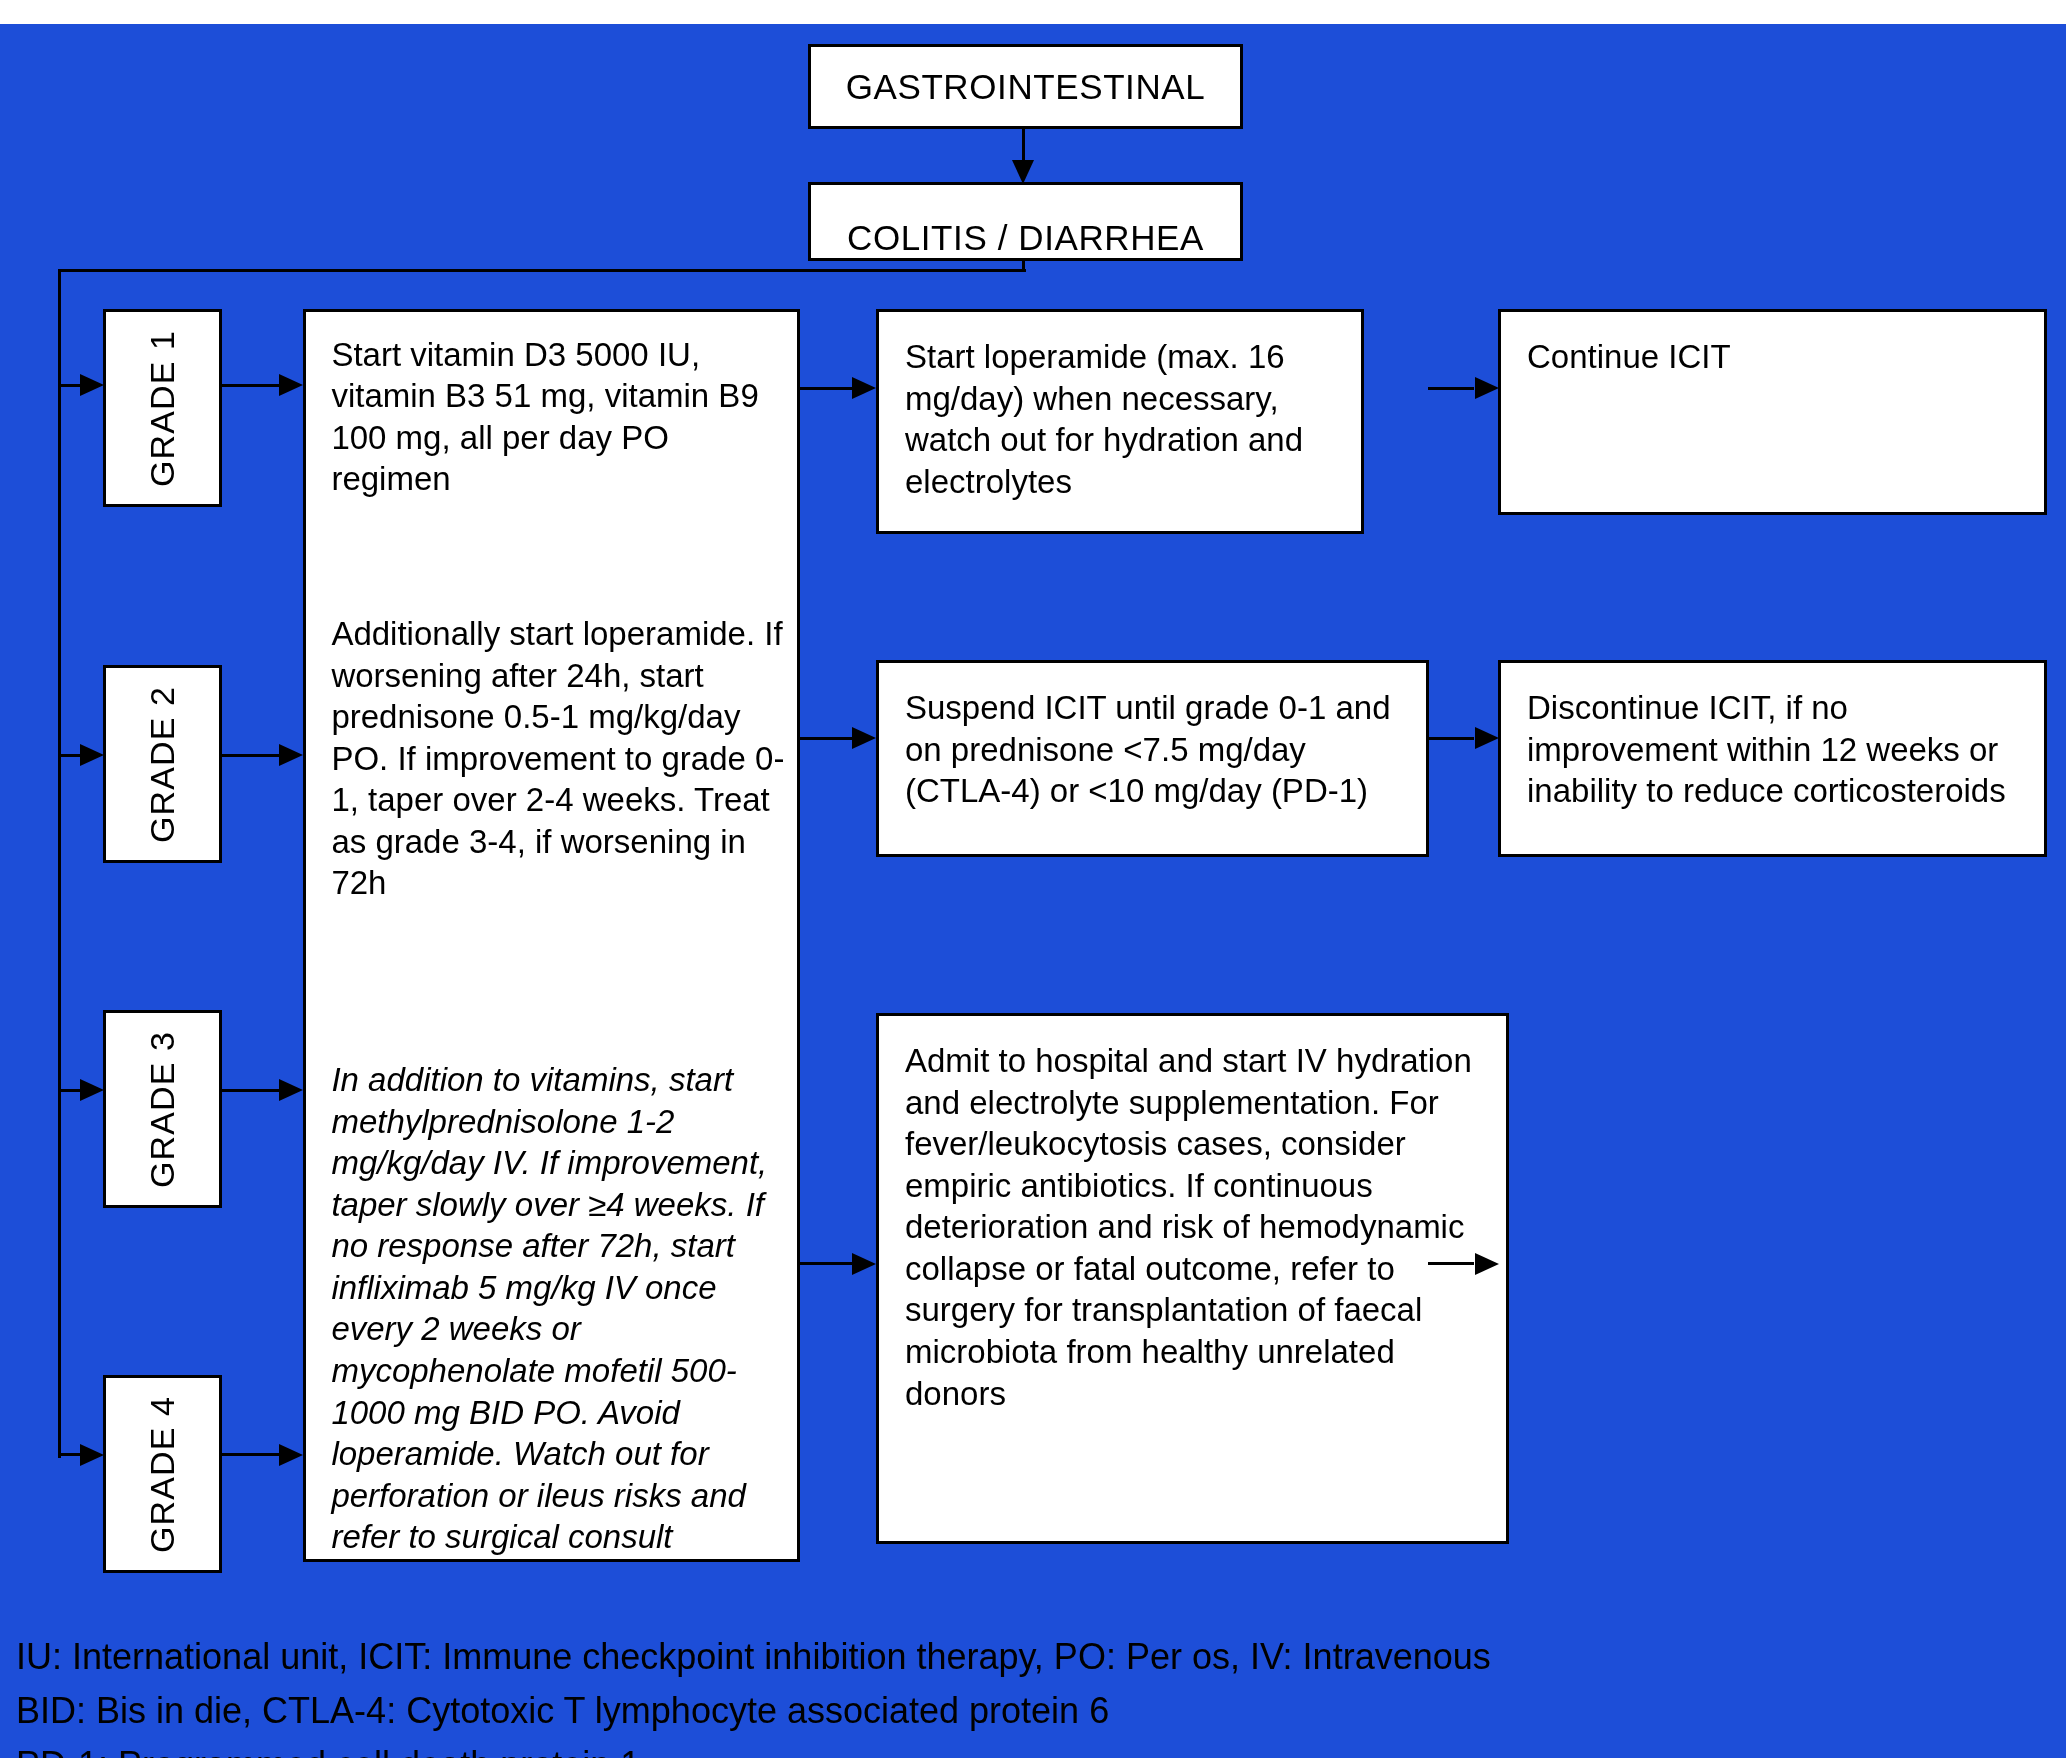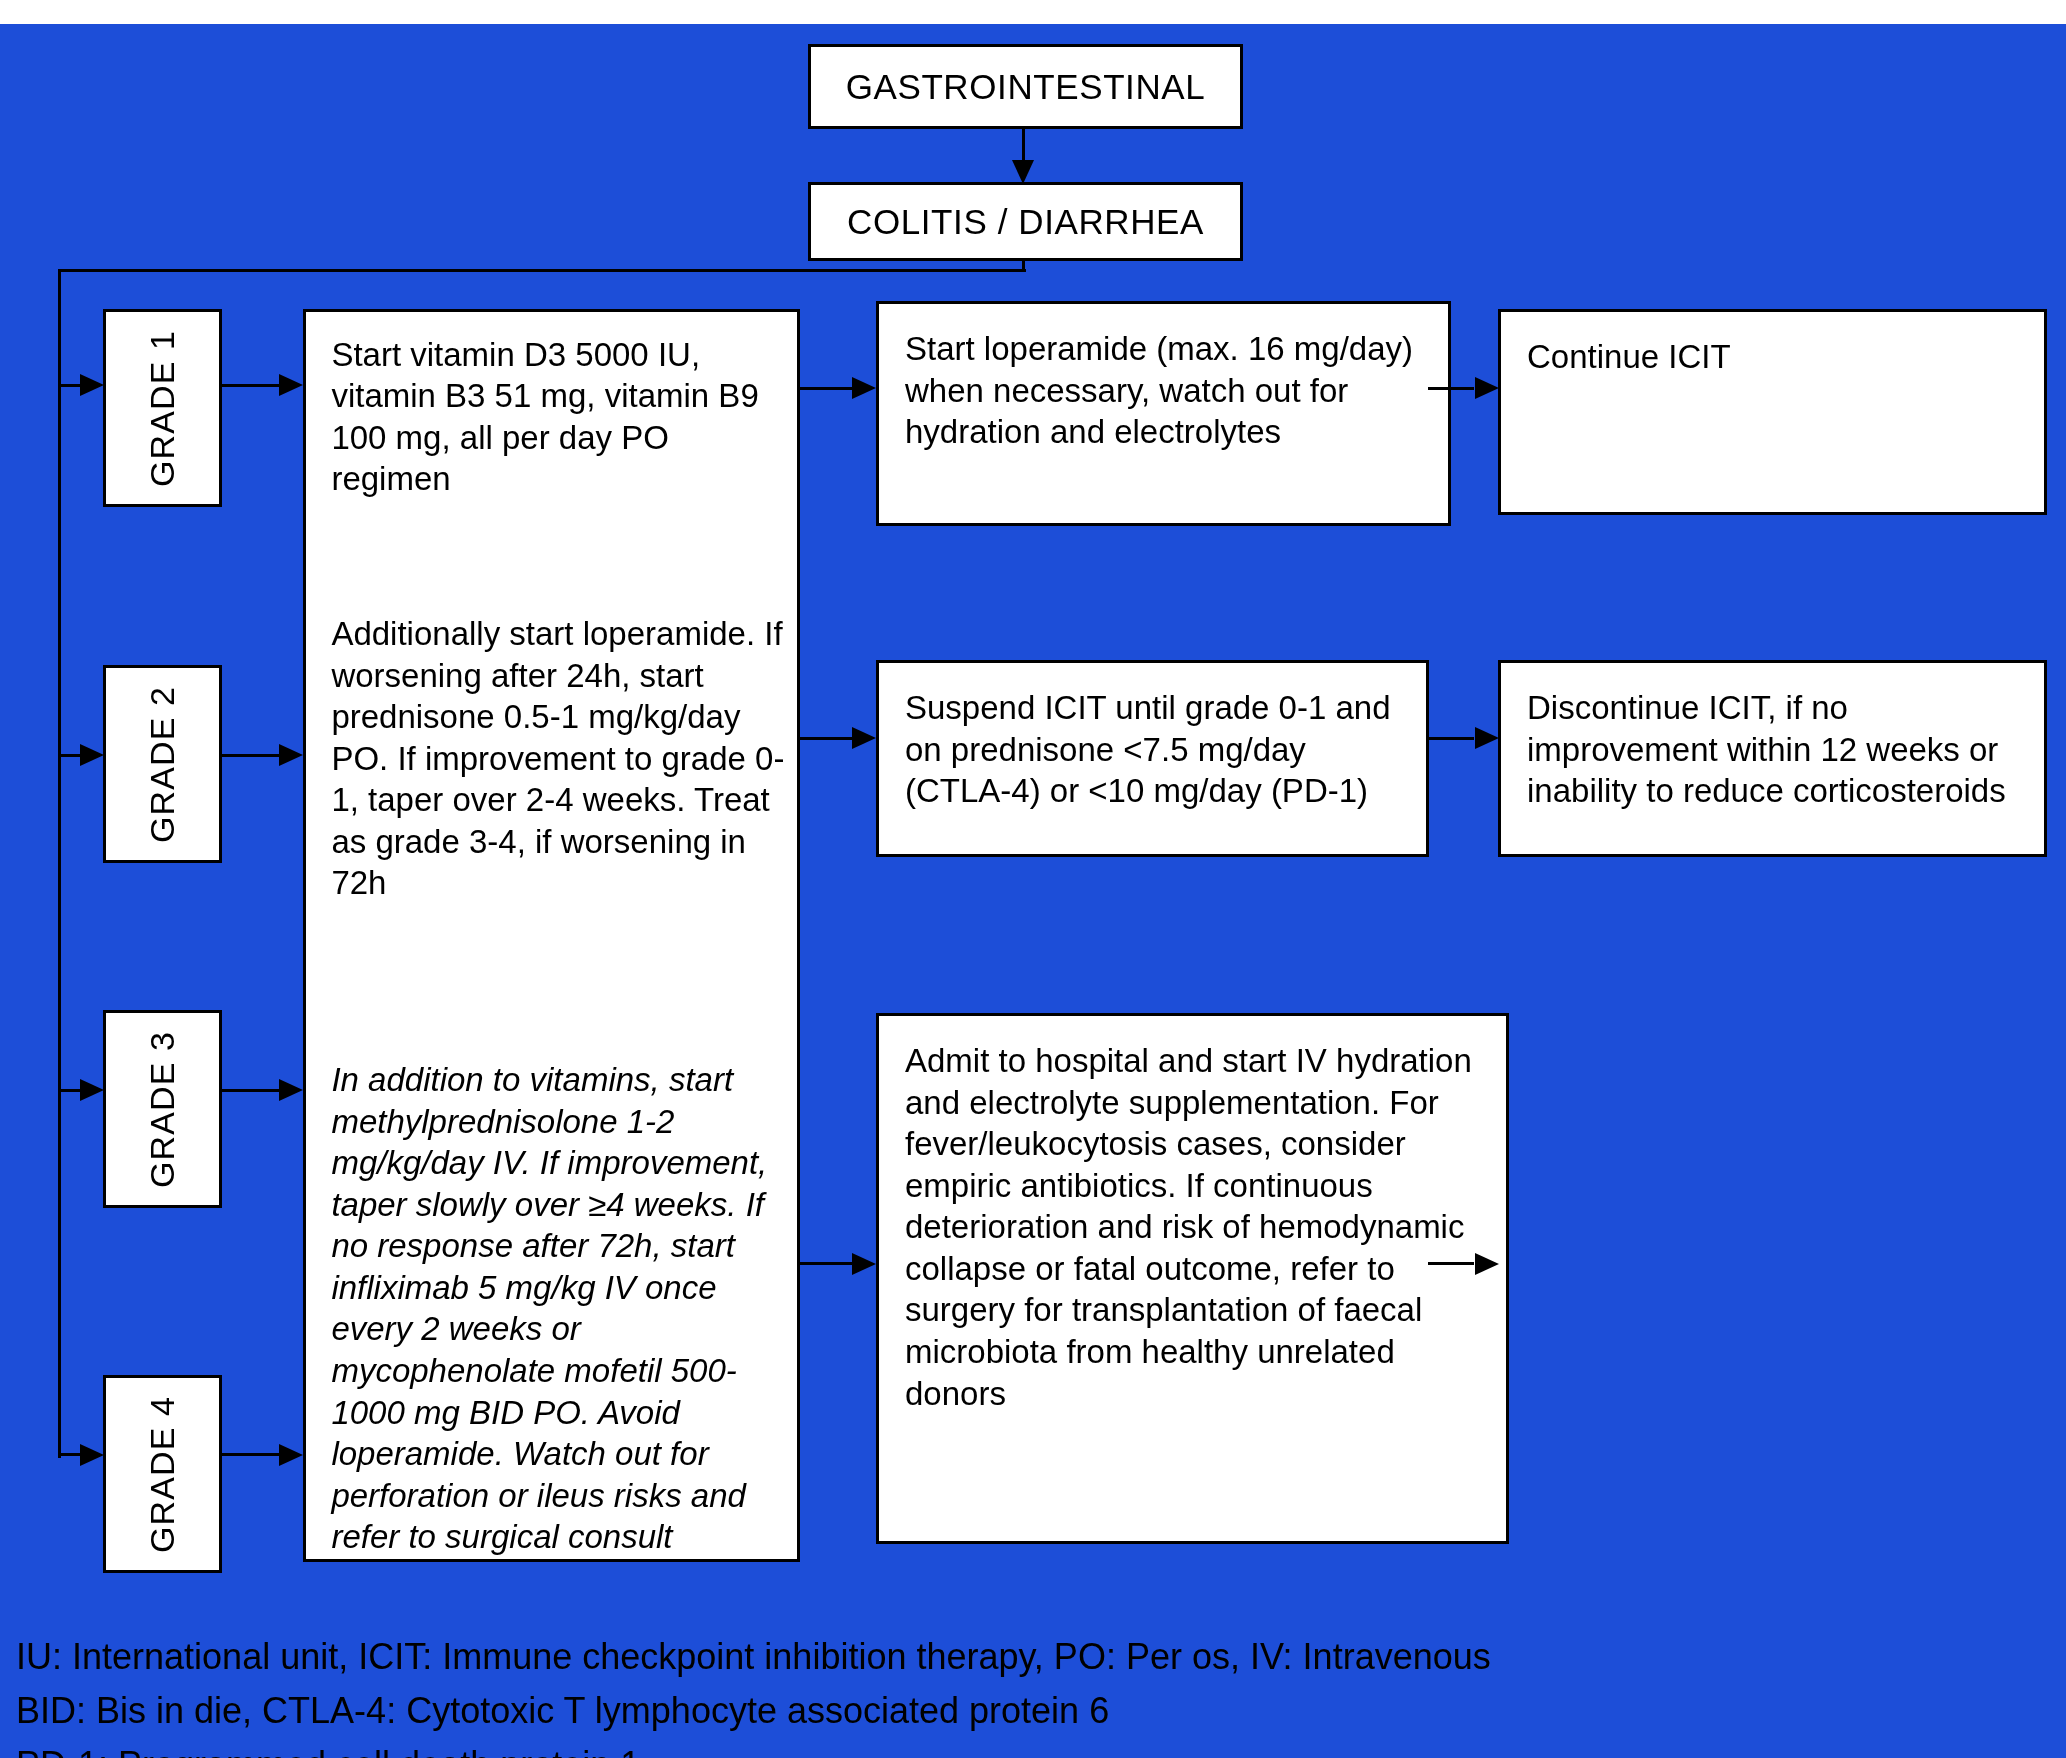--- a/index.html
+++ b/index.html
@@ -21,21 +21,21 @@
 </style>
 </head>
 <body>
 
 <div id="canvas">
 
   <div class="box titlebox" style="left:808px;top:20px;width:435px;height:85px;">
     <span>GASTROINTESTINAL</span>
   </div>
 
-  <div class="box titlebox" style="left:808px;top:158px;width:435px;height:79px;">
+  <div class="box titlebox" style="left:808px;top:158px;width:435px;height:79px;align-items:flex-end;">
     <span>COLITIS / DIARRHEA</span>
   </div>
 
   <div class="vl" style="left:1022px;top:105px;width:3.4px;height:34px;"></div>
   <div class="ahd" style="left:1012px;top:136px;"></div>
 
   <div class="vl" style="left:1022px;top:236px;width:3.4px;height:12.4px;"></div>
   <div class="hl" style="left:58px;top:245px;width:968px;height:3.4px;"></div>
   <div class="vl" style="left:58px;top:245px;width:3.4px;height:1189px;"></div>
 
@@ -84,21 +84,21 @@
 
   <div class="hl" style="left:800px;top:363px;width:53px;height:3.4px;"></div>
   <div class="ahr" style="left:852px;top:353px;"></div>
 
   <div class="hl" style="left:800px;top:713px;width:53px;height:3.4px;"></div>
   <div class="ahr" style="left:852px;top:703px;"></div>
 
   <div class="hl" style="left:800px;top:1238px;width:53px;height:3.4px;"></div>
   <div class="ahr" style="left:852px;top:1229px;"></div>
 
-  <div class="box cbox txt" style="left:876px;top:277px;width:575px;height:225px;">
+  <div class="box cbox txt" style="left:876px;top:285px;width:488px;height:225px;">
     <span>Start loperamide (max. 16 mg/day) when necessary, watch out for hydration and electrolytes</span>
   </div>
   <div class="box cbox txt" style="left:876px;top:636px;width:553px;height:197px;">
     <span>Suspend ICIT until grade 0-1 and on prednisone &lt;7.5 mg/day (CTLA-4) or &lt;10 mg/day (PD-1)</span>
   </div>
   <div class="box cbox txt" style="left:876px;top:989px;width:633px;height:531px;">
     <span>Admit to hospital and start IV hydration and electrolyte supplementation. For fever/leukocytosis cases, consider empiric antibiotics. If continuous deterioration and risk of hemodynamic collapse or fatal outcome, refer to surgery for transplantation of faecal microbiota from healthy unrelated donors</span>
   </div>
 
   <div class="hl" style="left:1428px;top:363px;width:46px;height:3.4px;"></div>

